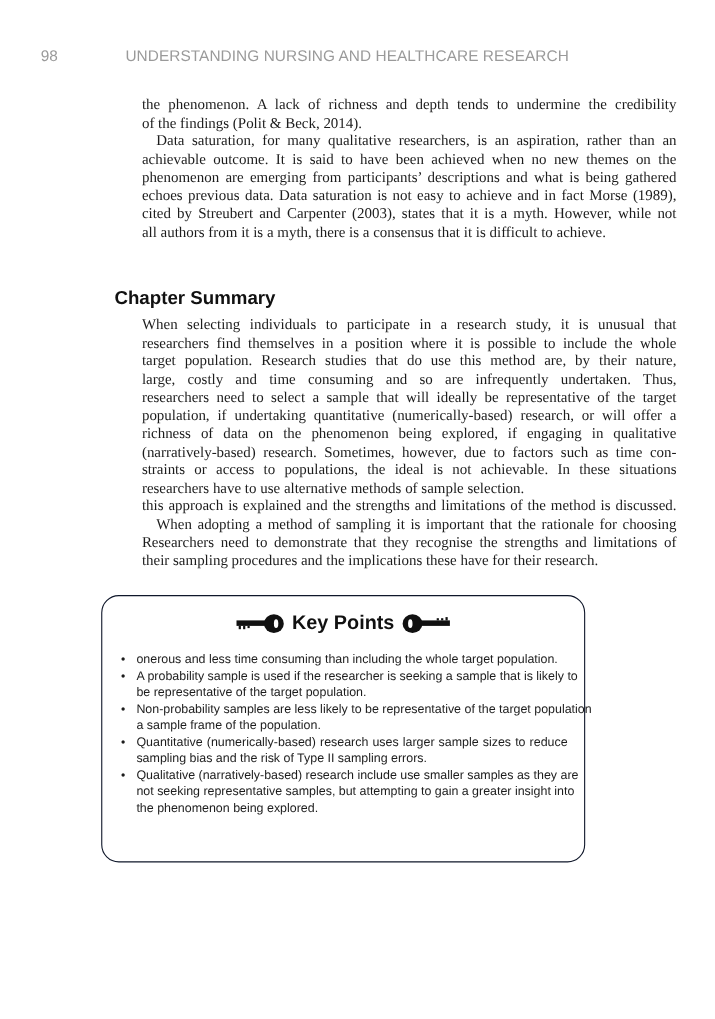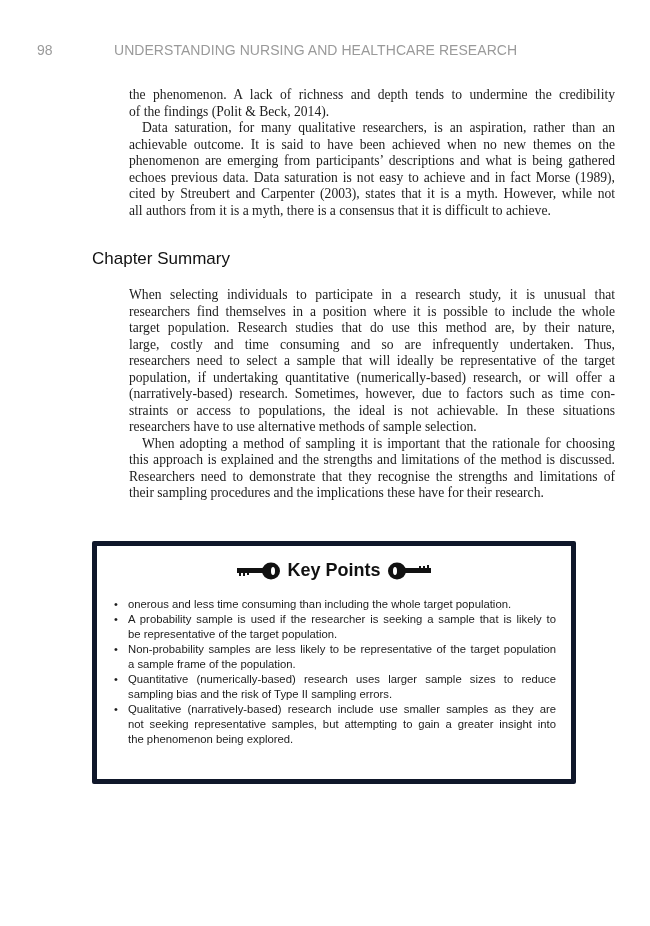--- a/index.html
+++ b/index.html
@@ -10,24 +10,24 @@
   .running-head { position: absolute; left: 114px; top: 0; letter-spacing: 0.05px; }
 
   .body-text { position: absolute; left: 92px; width: 486px;
     font-family: "Liberation Serif", serif; font-size: 13.6px; color: #1c1c1c; margin-left: 37px; }
   .line { display: block; height: 16.5px; line-height: 16.5px; white-space: nowrap;
     text-align: justify; text-align-last: justify; }
   .line.last { text-align-last: left; }
   .line.indent { text-indent: 13px; }
 
   .section-heading { position: absolute; left: 92px; top: 249px;
-    font-family: "Liberation Sans", sans-serif; font-weight: normal; font-size: 17px; color: #111; margin: 0; }
+    font-family: "Liberation Sans", sans-serif; font-weight: bold; font-size: 17px; color: #111; margin: 12px; }
 
-  .keybox { position: absolute; left: 92px; top: 541px; width: 484px; height: 243px;
-    border: 5px solid #0f172a; border-radius: 2px; box-sizing: border-box; }
+  .keybox { position: absolute; left: 92px; top: 541px; width: 440px; height: 243px;
+    border: 1px solid #0f172a; border-radius: 16px; box-sizing: border-box; }
   .kp-title { position: absolute; top: 14px; left: 0; width: 100%; display: flex;
     justify-content: center; align-items: center; gap: 6px; }
   .kp-title-text { font-family: "Liberation Sans", sans-serif; font-weight: bold; font-size: 18px; color: #111; }
   .key-icon { display: inline-block; width: 46px; height: 18px; }
   .kp-list { position: absolute; left: 0; top: 51px; width: 100%; margin: 0; padding: 0; list-style: none;
     font-family: "Liberation Sans", sans-serif; font-size: 11.3px; color: #1c1c1c; }
   .kp-item { position: relative; padding-left: 31px; padding-right: 15px; }
   .kp-bullet { position: absolute; left: 17px; top: 0; line-height: 15px; font-size: 11px; }
   .kp-item .line { height: 15px; line-height: 15px; }
 </style>
@@ -52,25 +52,26 @@
 
 <h2 class="section-heading">Chapter Summary</h2>
 
 <div class="body-text" style="top:287px;">
   <span class="line">When selecting individuals to participate in a research study, it is unusual that</span>
   <span class="line">researchers find themselves in a position where it is possible to include the whole</span>
   <span class="line">target population. Research studies that do use this method are, by their nature,</span>
   <span class="line">large, costly and time consuming and so are infrequently undertaken. Thus,</span>
   <span class="line">researchers need to select a sample that will ideally be representative of the target</span>
   <span class="line">population, if undertaking quantitative (numerically-based) research, or will offer a</span>
+  <span class="line">richness of data on the phenomenon being explored, if engaging in qualitative</span>
   <span class="line">(narratively-based) research. Sometimes, however, due to factors such as time con-</span>
   <span class="line">straints or access to populations, the ideal is not achievable. In these situations</span>
   <span class="line last">researchers have to use alternative methods of sample selection.</span>
+  <span class="line">this approach is explained and the strengths and limitations of the method is discussed.</span>
   <span class="line indent">When adopting a method of sampling it is important that the rationale for choosing</span>
-  <span class="line">this approach is explained and the strengths and limitations of the method is discussed.</span>
   <span class="line">Researchers need to demonstrate that they recognise the strengths and limitations of</span>
   <span class="line last">their sampling procedures and the implications these have for their research.</span>
 </div>
 
 <div class="keybox">
   <div class="kp-title">
     <svg class="key-icon" viewBox="0 0 46 18">
       <rect x="2" y="6" width="28" height="5" fill="#111"></rect>
       <rect x="4" y="11" width="2" height="3" fill="#111"></rect>
       <rect x="8" y="11" width="2" height="3" fill="#111"></rect>

